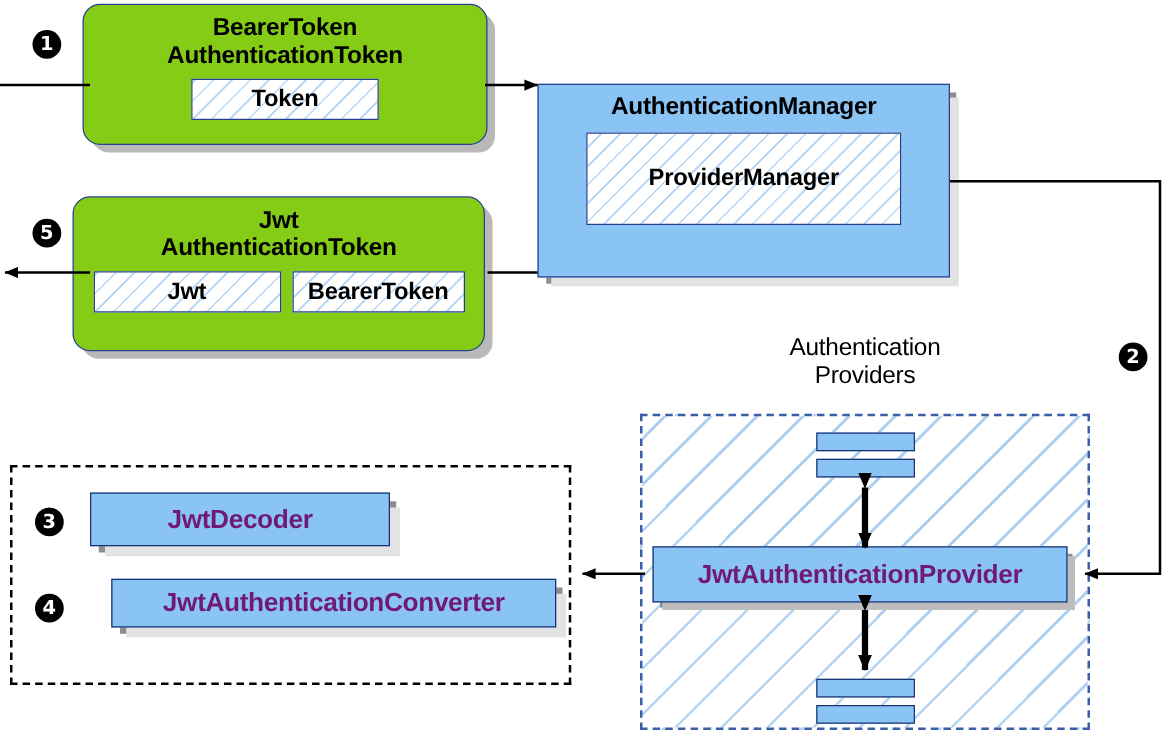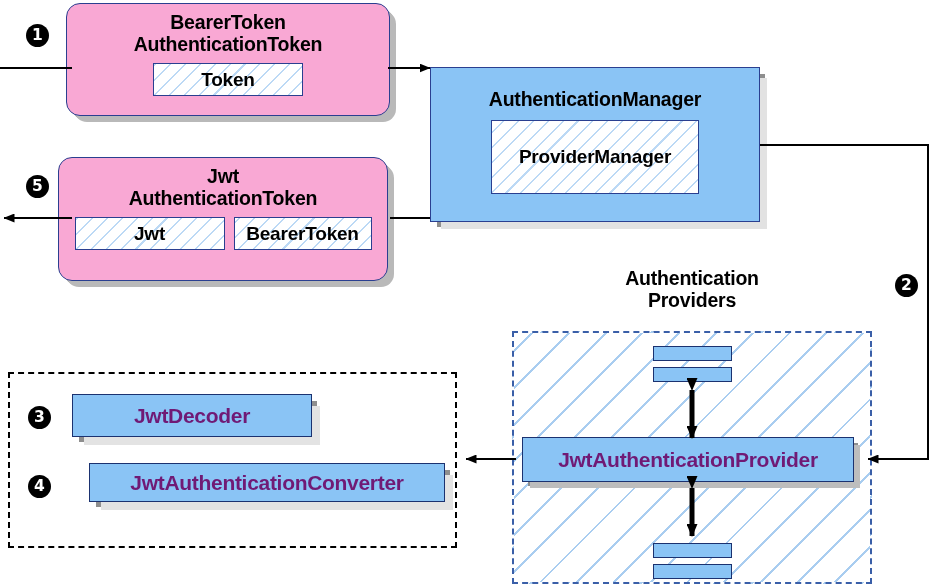--- a/index.html
+++ b/index.html
@@ -19,21 +19,21 @@
   }
 
   
   .node {
     position: absolute;
     box-sizing: border-box;
   }
 
   
   .tokenbox {
-    background: #f9a8d4;
+    background: #84cc16;
     border: 1.5px solid #2a3f90;
     border-radius: 14px;
     box-shadow: 7px 7px 0 -1px #b9b9b9, 5px 5px 0 -1px #9a9a9a;
     display: flex;
     flex-direction: column;
     align-items: center;
   }
   .tokenbox .title {
     font-weight: bold;
     font-size: 19.5px;
@@ -77,21 +77,21 @@
     box-shadow: 9px 9px 0 -2px #e2e2e2, 6px 6px 0 -1px #8e8e8e;
     display: flex;
     flex-direction: column;
     align-items: center;
     box-sizing: border-box;
   }
   .sqbox .title {
     font-weight: bold;
     font-size: 19.5px;
     color: #000;
-    margin-top: 20px;
+    margin-top: 6px;
     letter-spacing: -0.2px;
   }
 
   
   .flatbox {
     background: #8ac4f5;
     border: 1.5px solid #1b3270;
     display: flex;
     align-items: center;
     justify-content: center;
@@ -130,21 +130,21 @@
     background-color: #ffffff;
     background-image: repeating-linear-gradient(
         -45deg,
         #ffffff 0px, #ffffff 24px,
         #a9cdf0 24px, #a9cdf0 26px);
   }
 
   
   .caption {
     position: absolute;
-    font-weight: bold;
+    font-weight: normal;
     font-size: 19.5px;
     color: #000;
     text-align: center;
     line-height: 1.12;
     letter-spacing: -0.2px;
   }
 
   
   .badge {
     position: absolute;
@@ -237,21 +237,21 @@
         <span>Jwt</span>
       </div>
       <div class="hatch" style="width:138px; height:33px;">
         <span>BearerToken</span>
       </div>
     </div>
   </div>
 
   <div class="node sqbox" style="left:430px; top:67px; width:330px; height:155px;">
     <div class="title">AuthenticationManager</div>
-    <div class="hatch" style="width:208px; height:74px; margin-top:9px;">
+    <div class="hatch" style="width:252px; height:74px; margin-top:9px;">
       <span>ProviderManager</span>
     </div>
   </div>
 
   <div class="caption" style="left:562px; top:268px; width:260px;">
     <span>Authentication</span><br>
     <span>Providers</span>
   </div>
 
   <div class="node dashed-blue-hatch" style="left:512px; top:331px; width:360px; height:253px;"></div>

